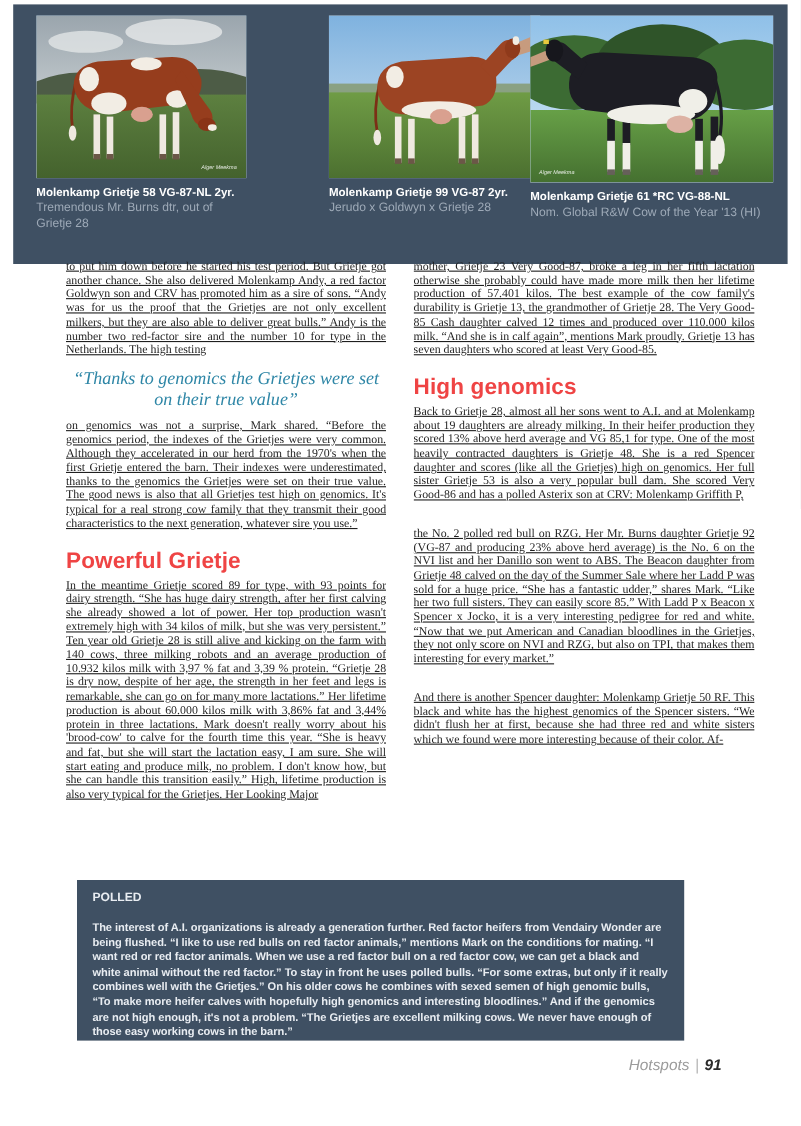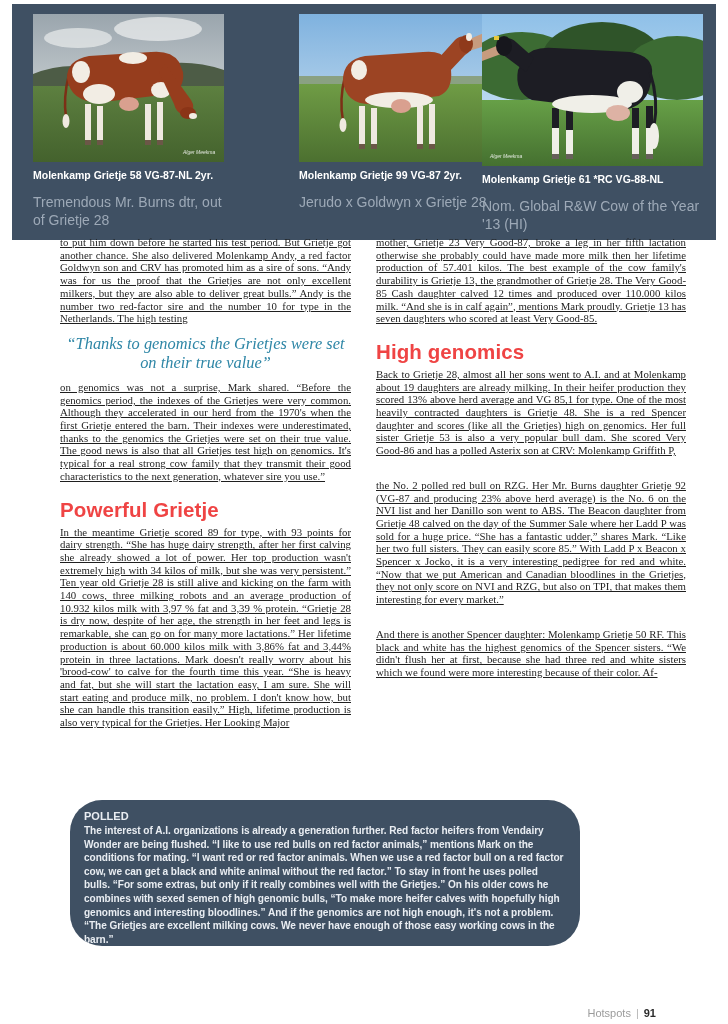--- a/index.html
+++ b/index.html
@@ -5,44 +5,44 @@
   html,body{margin:0;padding:0;}
   body{background:#e8e8e8;font-family:"Liberation Sans",sans-serif;}
   .page{position:relative;width:728px;height:1024px;background:var(--page_bg,#fff);margin:0 auto;overflow:hidden;}
 
   
   .band{position:absolute;left:12px;top:4px;width:704px;height:236px;background:var(--band,#3F5063);}
   .fig{position:absolute;top:10px;margin:0;}
   .photo{position:relative;width:100%;overflow:hidden;background:#9db3c4;}
   .photo svg{display:block;width:100%;height:100%;}
   .cap-title{margin-top:7px;font-size:10.5px;font-weight:bold;color:#fff;line-height:1.25;}
-  .cap-sub{margin-top:12px;font-size:14px;color:var(--caption_sub,#9DA9B7);line-height:1.25;}
+  .cap-sub{margin-top:1px;font-size:11px;color:var(--caption_sub,#9DA9B7);line-height:1.25;}
 
   
   .col{position:absolute;top:236px;height:566px;overflow:hidden;
        font-family:"Liberation Serif",serif;font-size:10.8px;line-height:12.7px;
        color:var(--body_text,#1F1F1F);text-align:justify;}
   .col-left{left:60px;width:291px;}
   .col-right{left:376px;width:310px;}
   .col p{margin:0;text-decoration:underline;}
   .col p + p{margin-top:22px;}
   .pull-quote{margin:9px 4px 9px;font-family:"Liberation Serif",serif;font-style:italic;
       font-size:16.4px;line-height:19px;color:var(--quote,#2E86A6);text-align:center;font-weight:normal;}
   .sec-heading{margin:15px 0 5px;font-family:"Liberation Sans",sans-serif;font-size:20.5px;
       line-height:23px;font-weight:bold;color:#ef4444;text-align:left;letter-spacing:.1px;}
 
   
-  .polled{position:absolute;left:70px;top:800px;width:510px;height:146px;box-sizing:border-box;
-      background:var(--band,#3F5063);padding:9px 14px;overflow:hidden;border-radius:32px;}
+  .polled{position:absolute;left:70px;top:800px;width:552px;height:146px;box-sizing:border-box;
+      background:var(--band,#3F5063);padding:9px 14px;overflow:hidden;}
   .polled-title{font-size:11px;font-weight:bold;color:var(--box_text,#E9EDF2);line-height:14px;}
-  .polled-body{margin-top:1px;font-size:10.1px;font-weight:bold;line-height:13.6px;
+  .polled-body{margin-top:14px;font-size:10.1px;font-weight:bold;line-height:13.6px;
       color:var(--box_text,#E9EDF2);letter-spacing:-0.05px;}
 
   
-  .footer{position:absolute;top:1007px;right:72px;font-size:11px;color:var(--footer_gray,#9B9B9B);}
+  .footer{position:absolute;top:960px;right:72px;font-size:14px;color:var(--footer_gray,#9B9B9B);font-style:italic;}
   .footer .pg{color:#2b2b2b;font-weight:bold;}
   .footer .div{margin:0 5px;color:#b5b5b5;}
 </style>
 </head>
 <body>
 
 <div class="page">
 
   <div class="band">
 

